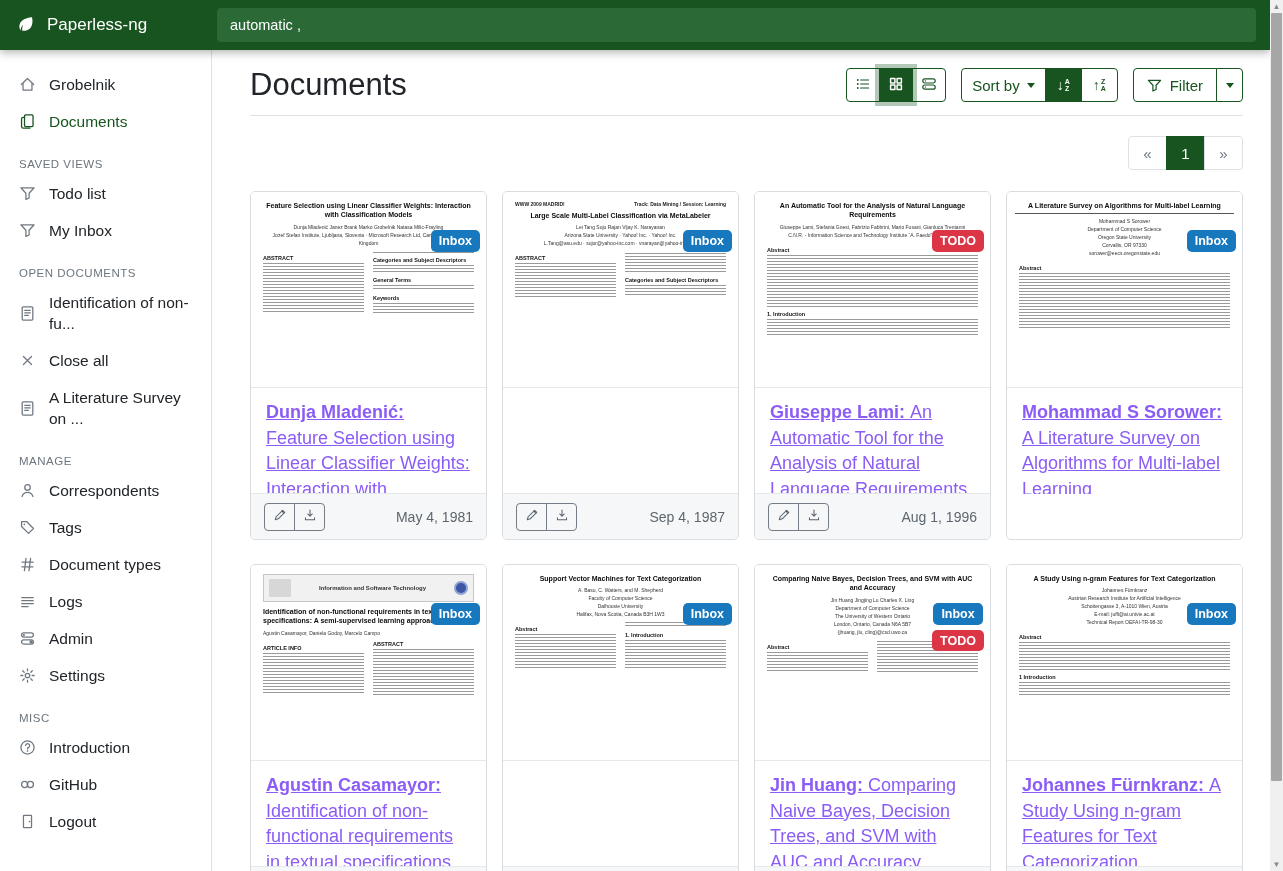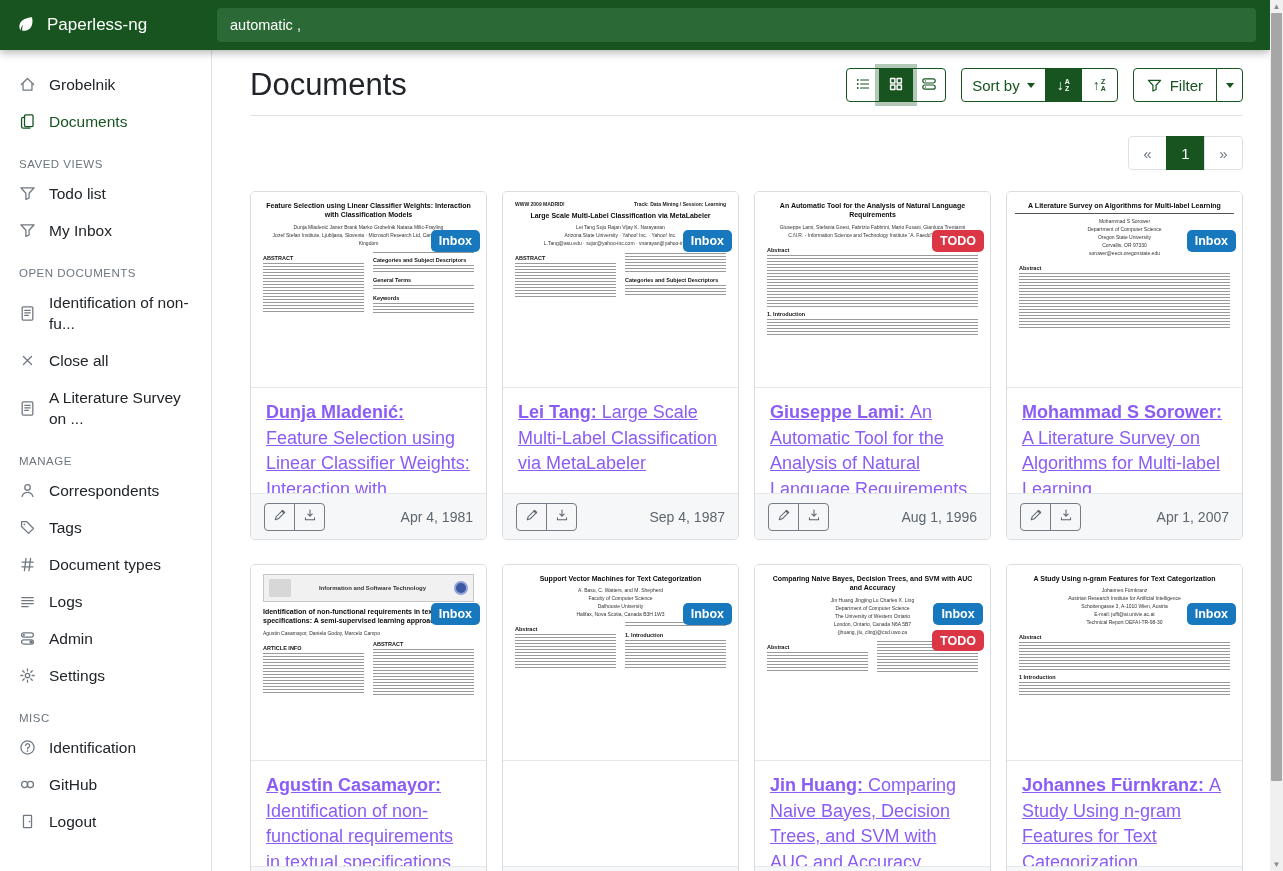--- a/index.html
+++ b/index.html
@@ -255,21 +255,21 @@
     </div>
     <div class="side-header">MISC</div>
     <div class="side-item">
       <span class="s-icon">
         <svg viewBox="0 0 16 16" fill="none" stroke="currentColor" stroke-width="1.2" stroke-linecap="round" stroke-linejoin="round">
           <circle cx="8" cy="8" r="6.2"></circle>
           <path d="M6.2 6.1a1.9 1.9 0 1 1 2.8 1.8c-.6.3-1 .7-1 1.4"></path>
           <circle cx="8" cy="11.3" r=".8" fill="currentColor" stroke="none"></circle>
         </svg>
       </span>
-      <span>Identification</span>
+      <span>Introduction</span>
     </div>
     <div class="side-item">
       <span class="s-icon">
         <svg viewBox="0 0 16 16" fill="none" stroke="currentColor" stroke-width="1.2" stroke-linecap="round" stroke-linejoin="round">
           <circle cx="5.3" cy="8" r="2.9"></circle>
           <circle cx="10.7" cy="8" r="2.9"></circle>
         </svg>
       </span>
       <span>GitHub</span>
     </div>
@@ -385,21 +385,21 @@
                   <path d="M10 3.6l2.4 2.4"></path>
                 </svg></span>
             </button>
             <button class="abtn">
               <span class="s-icon"><svg viewBox="0 0 16 16" fill="none" stroke="currentColor" stroke-width="1.2" stroke-linecap="round" stroke-linejoin="round">
                   <path d="M8 2.2v7.2M5.4 6.8 8 9.4l2.6-2.6"></path>
                   <path d="M2.8 11.2v2.2h10.4v-2.2"></path>
                 </svg></span>
             </button>
           </div>
-          <span class="doc-date">Apr 4, 1981</span>
+          <span class="doc-date">May 4, 1981</span>
         </div>
       </div>
       <div class="card">
         <div class="thumb">
           <div class="t-top">
             <span>WWW 2009 MADRID!</span>
             <span>Track: Data Mining / Session: Learning</span>
           </div>
           <div class="t-title">Large Scale Multi-Label Classification via MetaLabeler</div>
           <div class="t-meta">Lei Tang    Suju Rajan    Vijay K. Narayanan
@@ -408,21 +408,20 @@
           <div class="t-body cols-2">
             <div class="t-sec">ABSTRACT</div>
             <div class="t-fake" style="height: 56px;"></div>
             <div class="t-sec">Categories and Subject Descriptors</div>
             <div class="t-fake" style="height: 12px;"></div>
           </div>
           <div class="badges">
             <span class="badge" style="background: rgb(24, 120, 190);">Inbox</span>
           </div>
         </div>
-        <div class="card-body"><span class="corr">Lei Tang: </span><span>Large Scale Multi-Label Classification via MetaLabeler</span></div>
         <div class="card-footer">
           <div class="action-group">
             <button class="abtn">
               <span class="s-icon"><svg viewBox="0 0 16 16" fill="none" stroke="currentColor" stroke-width="1.2" stroke-linecap="round" stroke-linejoin="round">
                   <path d="M2.6 13.4l1-3.4L11 2.6l2.4 2.4L6 12.4l-3.4 1z"></path>
                   <path d="M10 3.6l2.4 2.4"></path>
                 </svg></span>
             </button>
             <button class="abtn">
               <span class="s-icon"><svg viewBox="0 0 16 16" fill="none" stroke="currentColor" stroke-width="1.2" stroke-linecap="round" stroke-linejoin="round">
@@ -479,37 +478,20 @@
 sorower@eecs.oregonstate.edu</div>
           <div class="t-body cols-1">
             <div class="t-sec">Abstract</div>
             <div class="t-fake" style="height: 56px;"></div>
           </div>
           <div class="badges">
             <span class="badge" style="background: rgb(24, 120, 190);">Inbox</span>
           </div>
         </div>
         <div class="card-body"><span class="corr">Mohammad S Sorower: </span><span>A Literature Survey on Algorithms for Multi-label Learning</span></div>
-        <div class="card-footer">
-          <div class="action-group">
-            <button class="abtn">
-              <span class="s-icon"><svg viewBox="0 0 16 16" fill="none" stroke="currentColor" stroke-width="1.2" stroke-linecap="round" stroke-linejoin="round">
-                  <path d="M2.6 13.4l1-3.4L11 2.6l2.4 2.4L6 12.4l-3.4 1z"></path>
-                  <path d="M10 3.6l2.4 2.4"></path>
-                </svg></span>
-            </button>
-            <button class="abtn">
-              <span class="s-icon"><svg viewBox="0 0 16 16" fill="none" stroke="currentColor" stroke-width="1.2" stroke-linecap="round" stroke-linejoin="round">
-                  <path d="M8 2.2v7.2M5.4 6.8 8 9.4l2.6-2.6"></path>
-                  <path d="M2.8 11.2v2.2h10.4v-2.2"></path>
-                </svg></span>
-            </button>
-          </div>
-          <span class="doc-date">Apr 1, 2007</span>
-        </div>
       </div>
       <div class="card">
         <div class="thumb">
           <div class="t-banner">
             <span class="b-left"></span>
             <span class="b-title">Information and Software Technology</span>
             <span class="b-right"></span>
           </div>
           <div class="t-title left">Identification of non-functional requirements in textual specifications: A semi-supervised learning approach</div>
           <div class="t-meta left">Agustin Casamayor, Daniela Godoy, Marcelo Campo</div>

